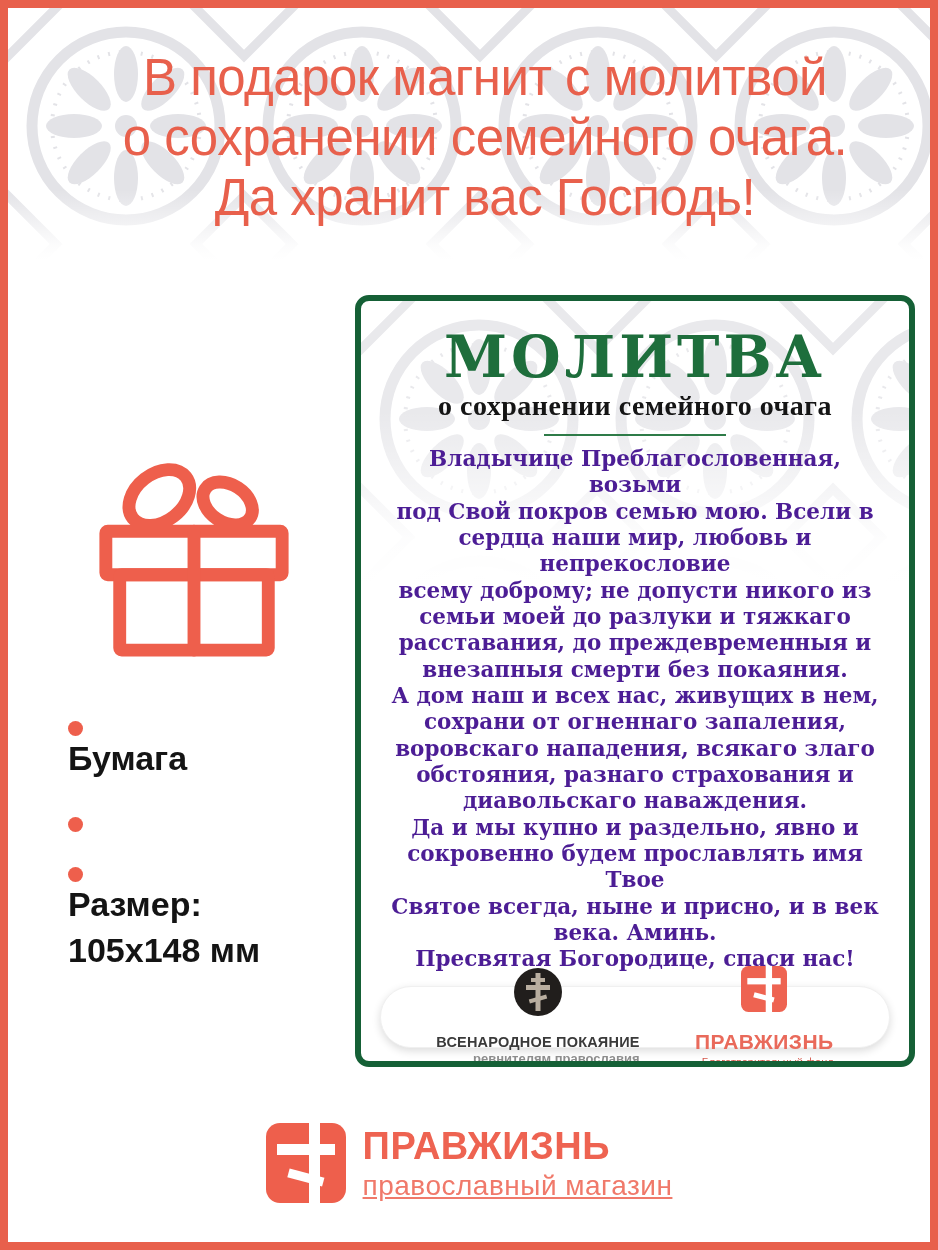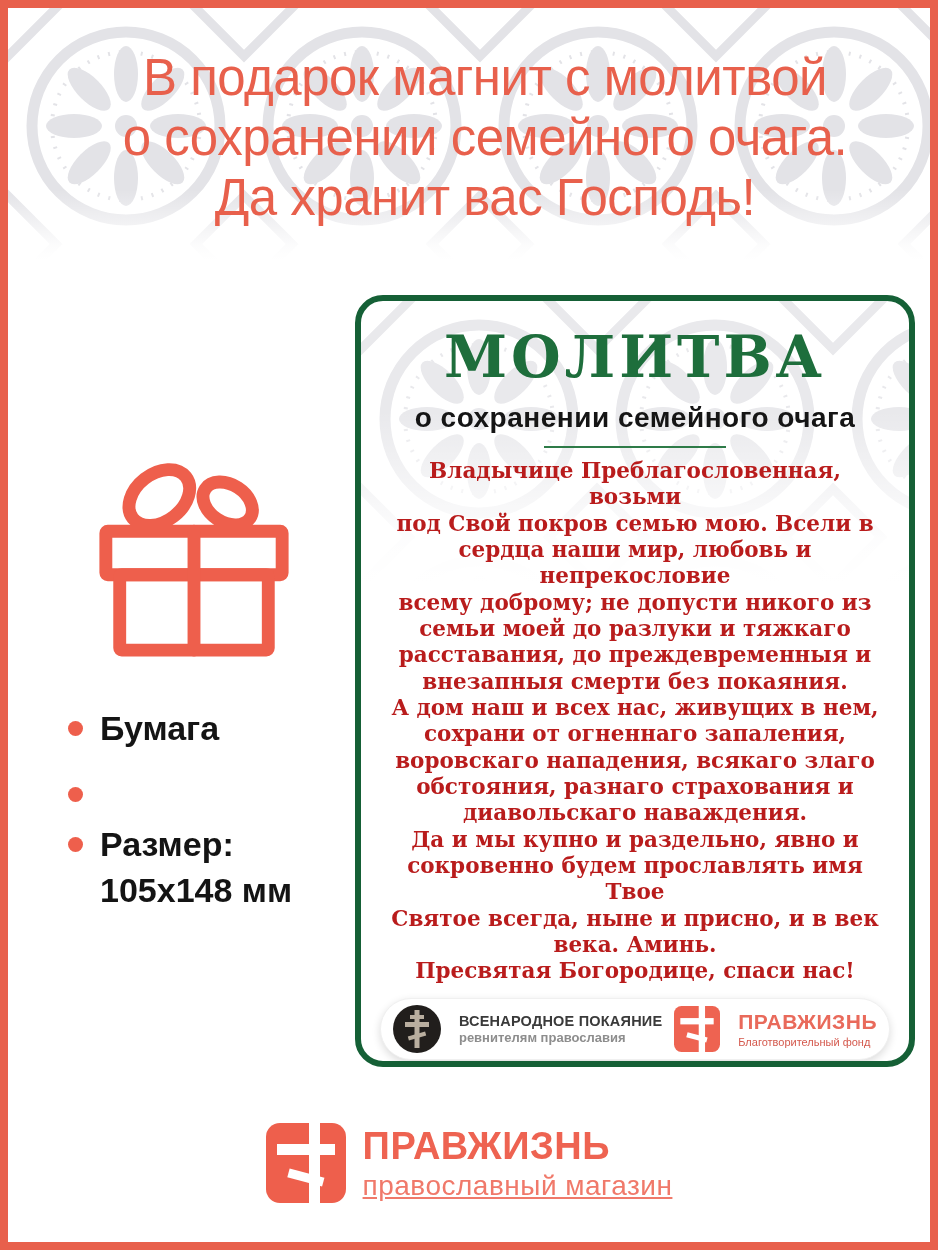--- a/index.html
+++ b/index.html
@@ -29,76 +29,76 @@
     color:#e8604c;
     white-space:pre-line;
     letter-spacing:-0.5px;
   }
 
   
   .gift { position:absolute; left:82px; top:436px; width:208px; height:218px; z-index:2; }
 
   
   .features { position:absolute; left:60px; top:698px; width:300px; z-index:2; list-style:none; }
-  .features .row { display:flex; align-items:flex-start; margin-bottom:20px; }
+  .features .row { display:flex; align-items:flex-start; margin-bottom:20px;flex-direction:column; }
   .features .dot {
     flex:0 0 auto; width:15px; height:15px; border-radius:50%;
     background:#ee5f4c; margin:15px 17px 0 0;
   }
   .features .txt {
     font-size:34px; font-weight:bold; color:#141414; line-height:1.35;
     white-space:pre-line;
   }
 
   
   .card {
     position:absolute; left:347px; top:287px; width:560px; height:772px; z-index:2;
     background:#ffffff;
     border:6px solid #156036;
-    border-radius:28px;
+    border-radius:14px;
     overflow:hidden;
   }
   .card-orn { position:absolute; top:0; left:0; width:548px; height:280px; }
   .card-orn-fade {
     position:absolute; top:110px; left:0; width:548px; height:172px;
     background:linear-gradient(to bottom, rgba(255,255,255,0), rgba(255,255,255,0.92) 75%, #fff);
   }
   .card-inner { position:relative; width:100%; height:100%; text-align:center; }
 
   .card-title {
     margin-top:22px;
     font-family:"DejaVu Serif", serif;
     font-size:57px; font-weight:bold; letter-spacing:4px;
     color:#1e6e3c;
   }
   .card-subtitle {
-    margin-top:12px;
-    font-family:Liberation Sans, sans-serif;
+    margin-top:0;
+    font-family:Liberation Serif, serif;
     font-size:28px; font-weight:bold; letter-spacing:0.5px;
     color:#151515;
   }
   .card-divider {
     width:182px; height:2px; background:#2e7b48; margin:12px auto 10px auto;
   }
   .prayer {
     font-family:"DejaVu Serif", serif;
     font-size:21.5px; font-weight:bold; line-height:1.225;
-    color:#b91c1c;
+    color:#4c1d95;
     white-space:pre-line;
     padding:0 20px;
   }
 
   
   .partners {
     width:510px; height:62px; margin:13px auto 0 auto;
     background:#fff; border:1px solid #f0f0f0; border-radius:31px;
     box-shadow:0 3px 9px rgba(0,0,0,0.14);
     display:flex; align-items:center; justify-content:space-evenly;
   }
-  .partner { display:flex; align-items:center; text-align:left; gap:18px; }
+  .partner { display:flex; align-items:center; text-align:right; gap:18px;flex-direction:column; }
   .partner .texts { display:flex; flex-direction:column; }
   .p-left-title  { font-size:14.5px; font-weight:bold; color:#3a3a3a; letter-spacing:0.2px; }
   .p-left-sub    { font-size:13px; color:#8d8d8d; margin-top:1px;font-weight:bold; }
   .p-right-title { font-size:21px; font-weight:bold; color:#e96a5b; letter-spacing:0.5px; }
   .p-right-sub   { font-size:11px; color:#d4584c; margin-top:2px; }
 
   
   .collection {
     margin:11px auto 0 auto; width:532px;
     font-family:"DejaVu Serif", serif;

